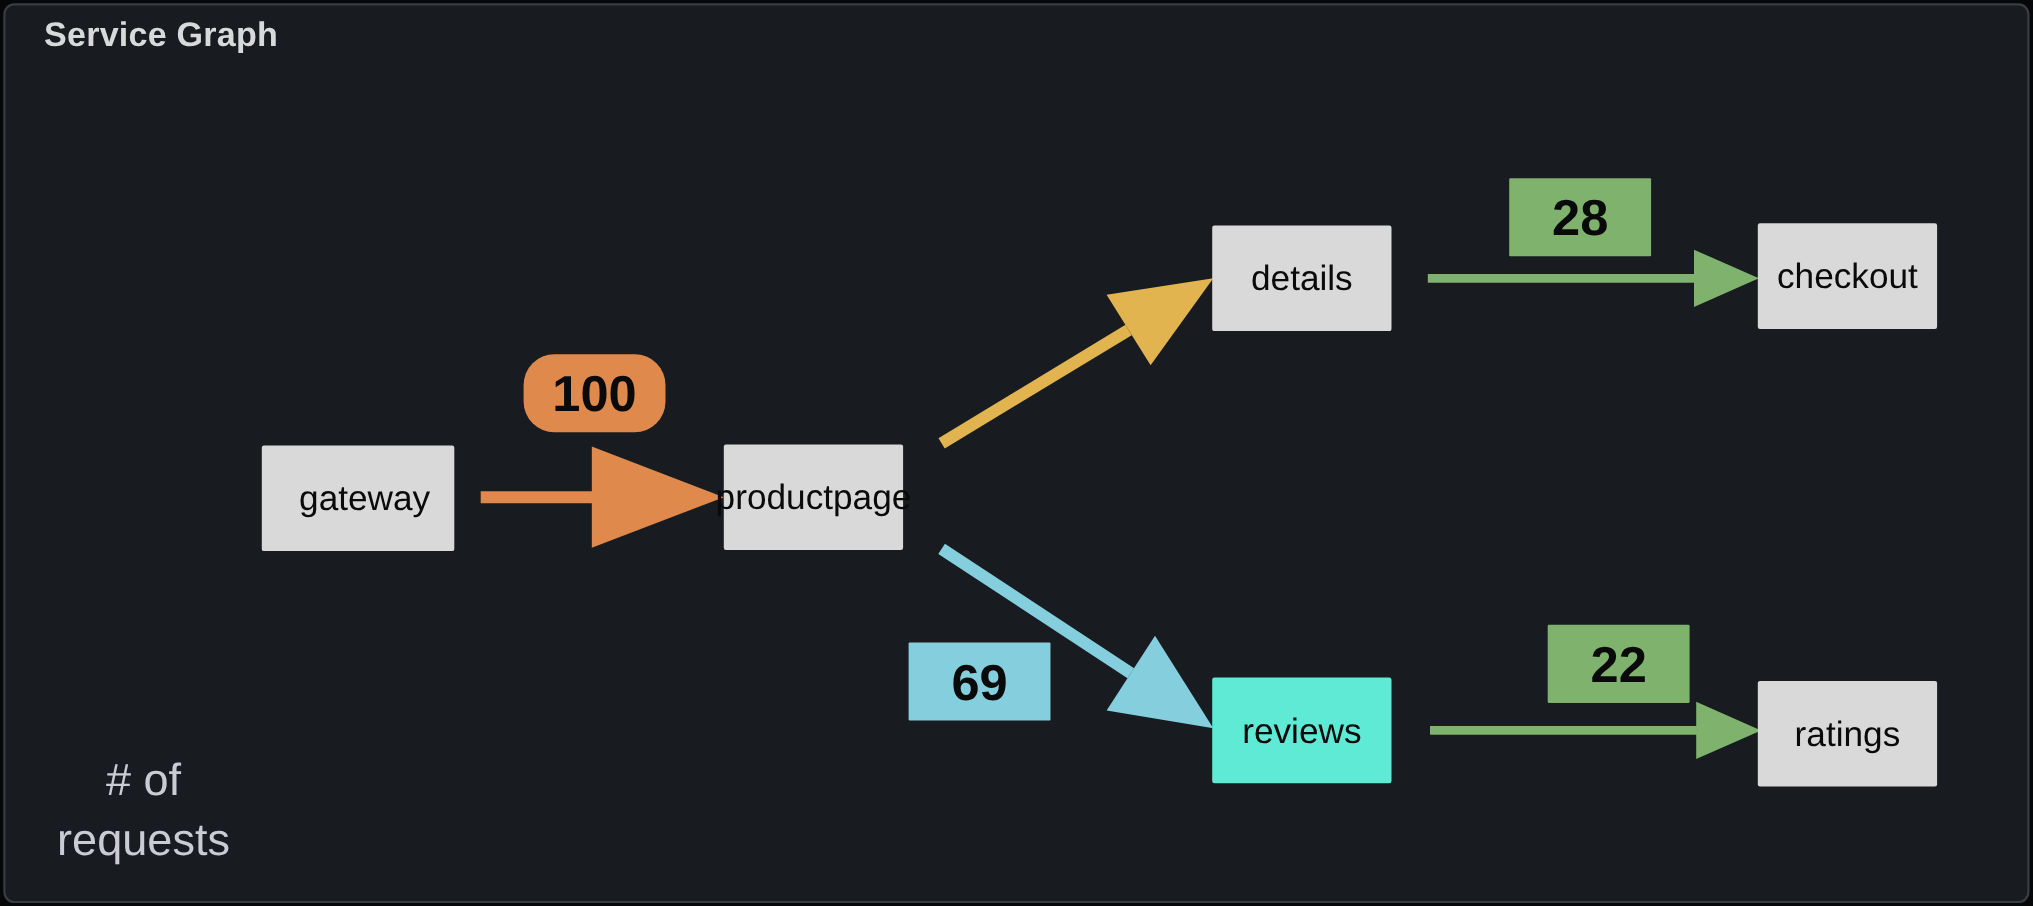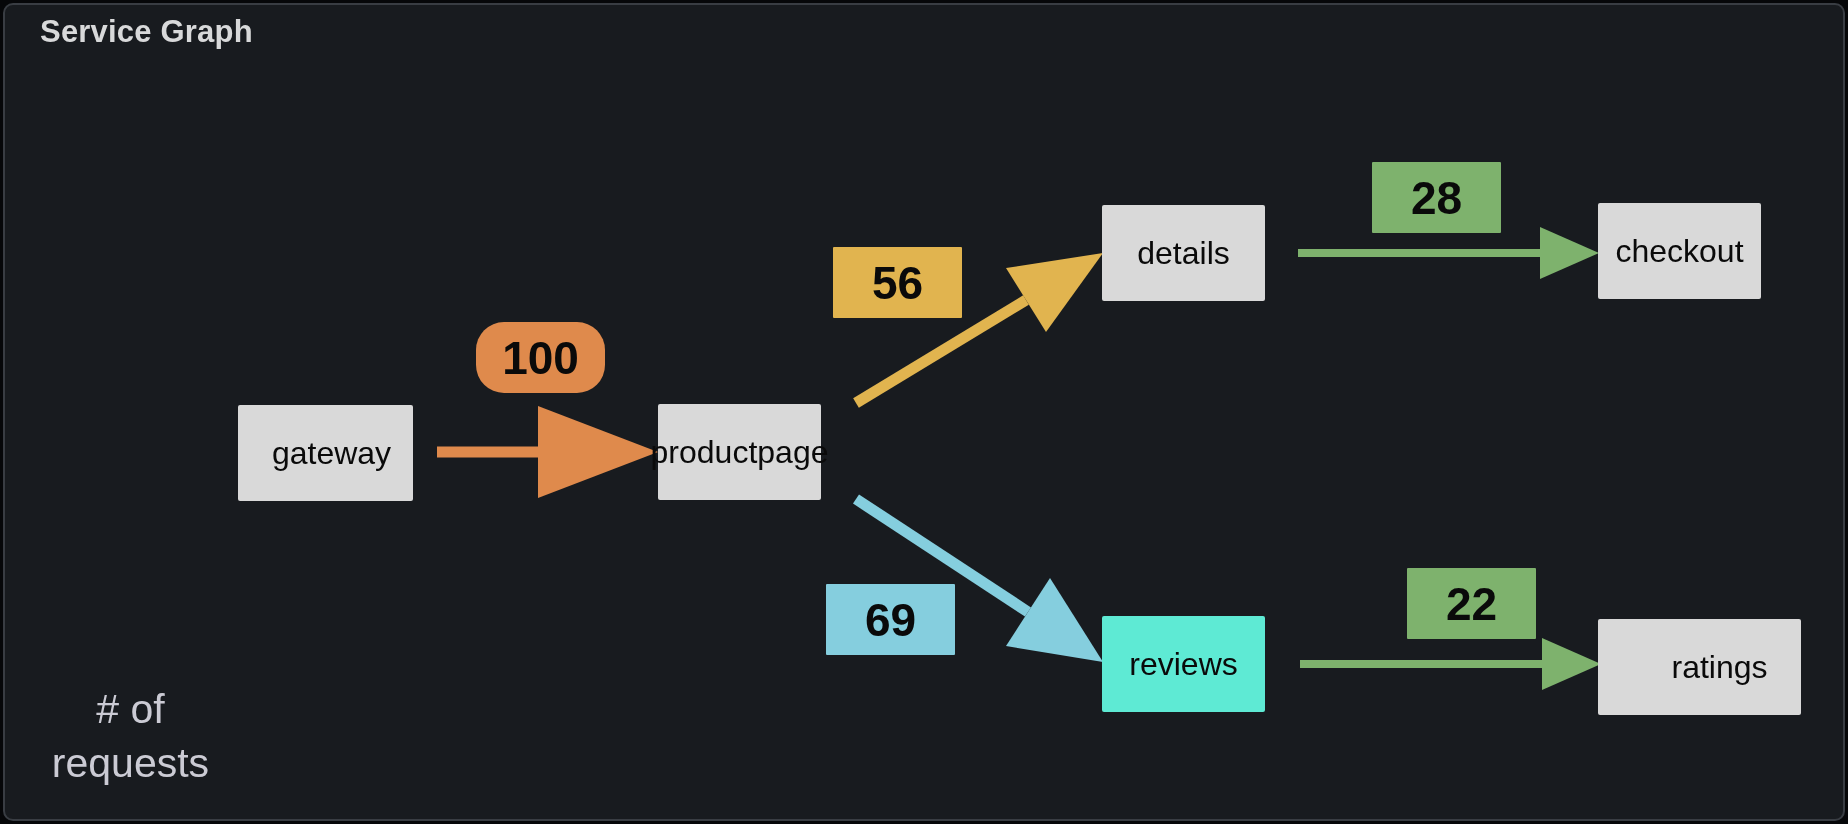--- a/index.html
+++ b/index.html
@@ -90,24 +90,23 @@
 
     <line x1="1300" y1="664" x2="1547" y2="664" stroke-width="8" style="stroke: rgb(126, 178, 109);"></line>
     <polygon points="1601,664 1542,638 1542,690" style="fill: rgb(126, 178, 109);"></polygon>
   </svg>
 
   <div class="node n-gateway" style="background: rgb(217, 217, 217); padding-left: 12px;">gateway</div>
   <div class="node n-productpage" style="background: rgb(217, 217, 217);">productpage</div>
   <div class="node n-details" style="background: rgb(217, 217, 217);">details</div>
   <div class="node n-checkout" style="background: rgb(217, 217, 217);">checkout</div>
   <div class="node n-reviews" style="background: #5eead4;">reviews</div>
-  <div class="node n-ratings" style="background: rgb(217, 217, 217); padding-left: 40px;">ratings</div>
+  <div class="node n-ratings" style="background: rgb(217, 217, 217);">ratings</div>
 
   <div class="edge-label l-e0" style="background: rgb(223, 138, 76); border-radius: 28px;">100</div>
-  <div class="edge-label l-e1" style="background: rgb(225, 180, 79);">56</div>
   <div class="edge-label l-e2" style="background: rgb(133, 206, 222);">69</div>
   <div class="edge-label l-e3" style="background: rgb(126, 178, 109);">28</div>
   <div class="edge-label l-e4" style="background: rgb(126, 178, 109);">22</div>
 
   <div class="legend" style="color: rgb(203, 203, 212);">
     <div># of</div>
     <div>requests</div>
   </div>
 
 </div>

